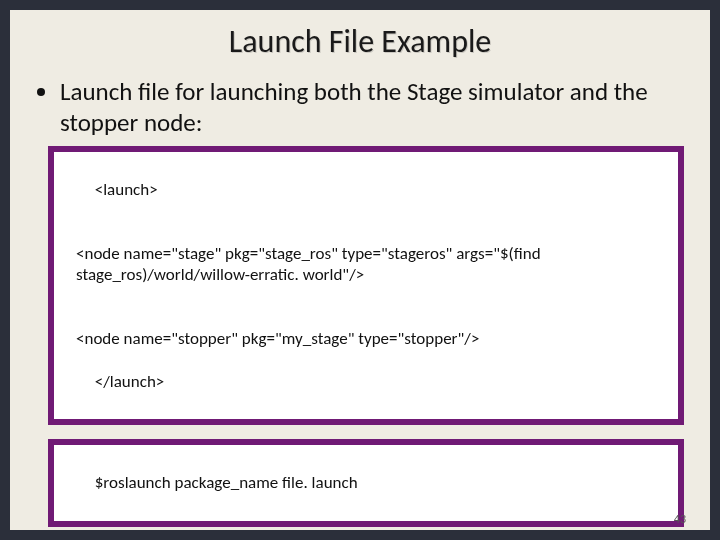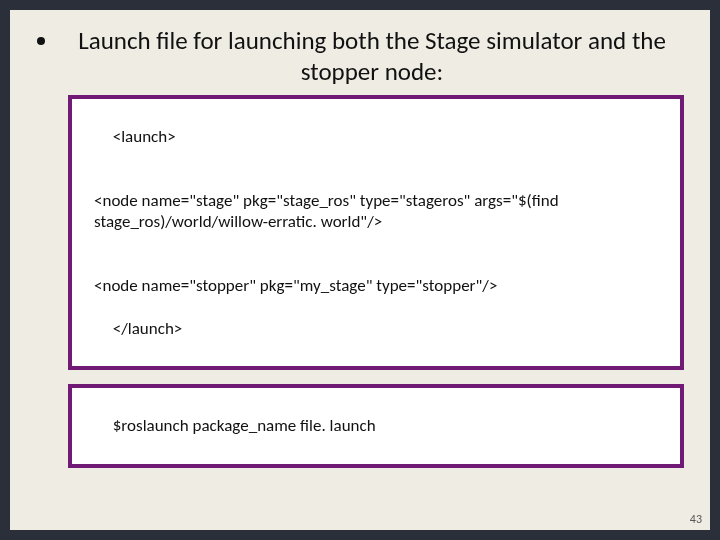--- a/index.html
+++ b/index.html
@@ -39,52 +39,52 @@
   ul.bullets {
     list-style: disc;
     margin: 0 0 8px 0;
     padding-left: 24px;
   }
   ul.bullets li {
     font-size: 25px;
     line-height: 1.22;
     color: #111;
     margin-bottom: 6px;
-    text-align: center;
   }
   .code-box {
-    border: 4px solid #701a75;
+    border: 6px solid #701a75;
     background: #fff;
-    margin: 4px 0 14px 32px;
+    margin: 4px 0 14px 12px;
     padding: 6px 10px;
     font-size: 17px;
     line-height: 1.25;
     color: #111;
     font-family: Calibri, Arial, sans-serif;
     white-space: pre-wrap;
     word-wrap: break-word;
   }
   .code-box .indent {
     padding-left: 12px;
     display: block;
   }
   .page-num {
     position: absolute;
-    right: 8px;
+    right: 24px;
     bottom: 4px;
     font-size: 12px;
     color: #555;
   }
 </style>
 </head>
 <body>
 
 <div class="slide-outer">
   <div class="slide-inner">
 
+    <div class="title">Launch File Example</div>
 
     <div class="body">
 
       <ul class="bullets">
         <li>Launch file for launching both the Stage simulator and the stopper node:</li>
       </ul>
 
       <div class="code-box">
         <span>&lt;launch&gt;</span><br>
         <span class="indent">&lt;node name="stage" pkg="stage_ros" type="stageros" args="$(find stage_ros)/world/willow-erratic. world"/&gt;</span>

